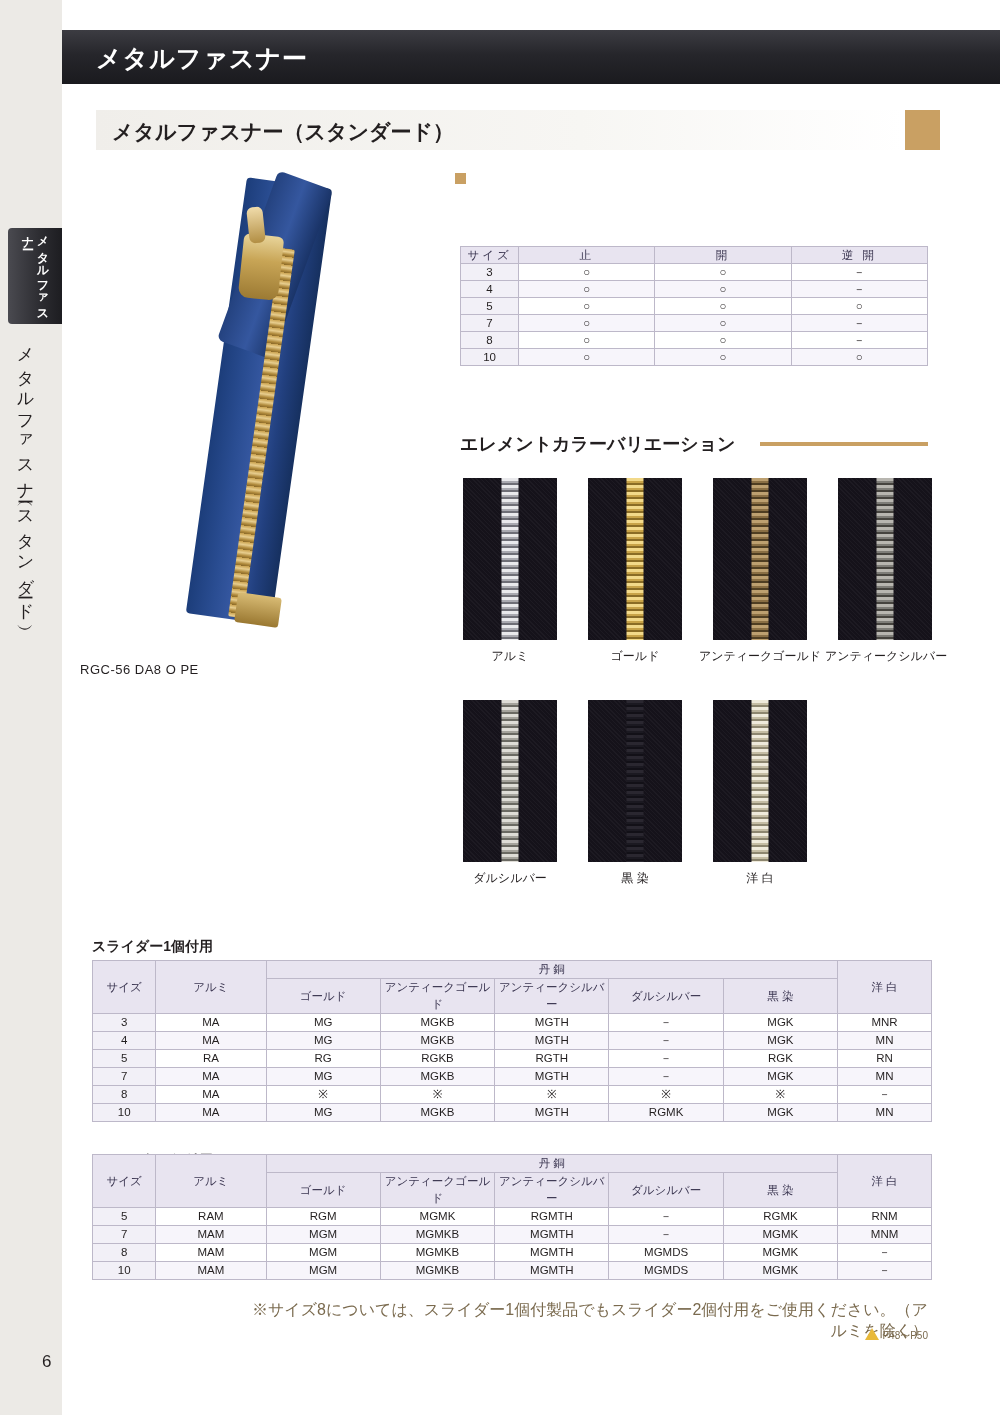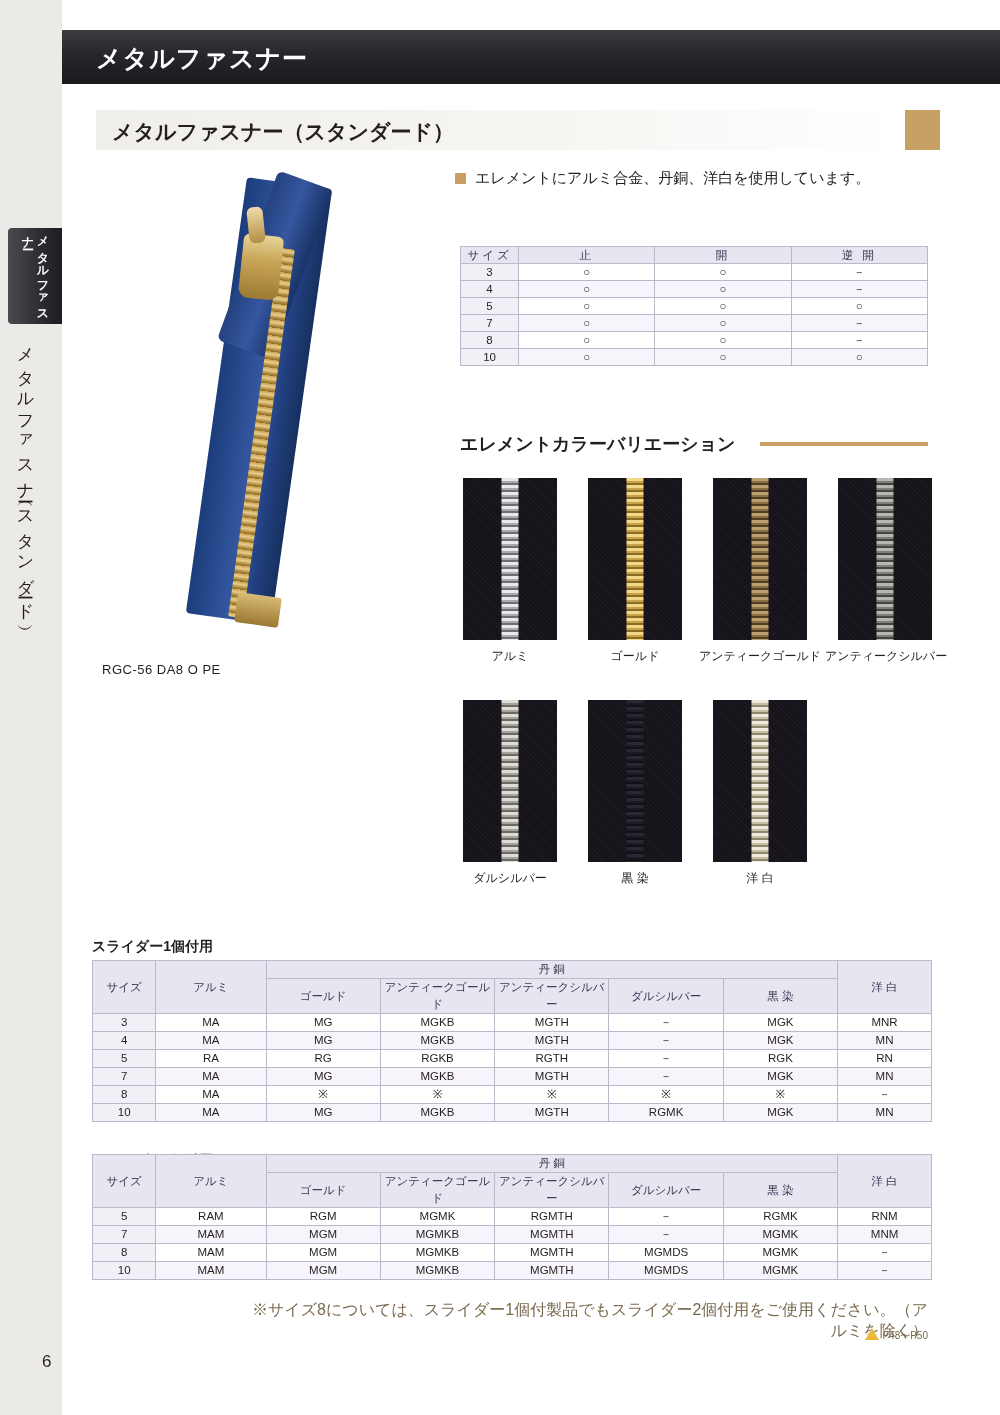--- a/index.html
+++ b/index.html
@@ -106,21 +106,21 @@
     border-radius: 6px;
     transform: rotate(-6deg);
   }
   .zip-bottom {
     position: absolute; left: 140px; top: 430px; width: 44px; height: 30px;
     background: linear-gradient(to bottom, #d8bb74, #9a7831);
     transform: rotate(8deg);
     border-radius: 3px;
   }
   .photo-caption {
-    position: absolute; left: 102px; top: 662px;
+    position: absolute; left: 80px; top: 662px;
     font-size: 13px; color: #231f20; letter-spacing: 0.5px;
   }
 
   
   .bullets { position: absolute; left: 455px; top: 168px; width: 480px; }
   .bullet-row { display: flex; align-items: flex-start; margin-bottom: 13px; }
   .bullet-mark {
     width: 11px; height: 11px; background: #c9a063; margin-top: 5px; margin-right: 9px;
     flex: 0 0 auto;
   }
@@ -245,21 +245,20 @@
   <div class="zip-teeth"></div>
   <div class="zip-bottom"></div>
   <div class="zip-slider"></div>
   <div class="zip-pull"></div>
 </div>
 <div class="photo-caption">RGC-56 DA8 O PE</div>
 
 <div class="bullets">
   <div class="bullet-row">
     <div class="bullet-mark"></div>
-    <div class="bullet-text">エレメントにアルミ合金、丹銅、洋白を使用しています。</div>
   </div>
 </div>
 
 <table class="size-table">
   <thead>
     <tr>
       <th style="width:58px">サイズ</th>
       <th style="width:136px">止</th>
       <th style="width:136px">開</th>
       <th style="width:136px">逆 開</th>

